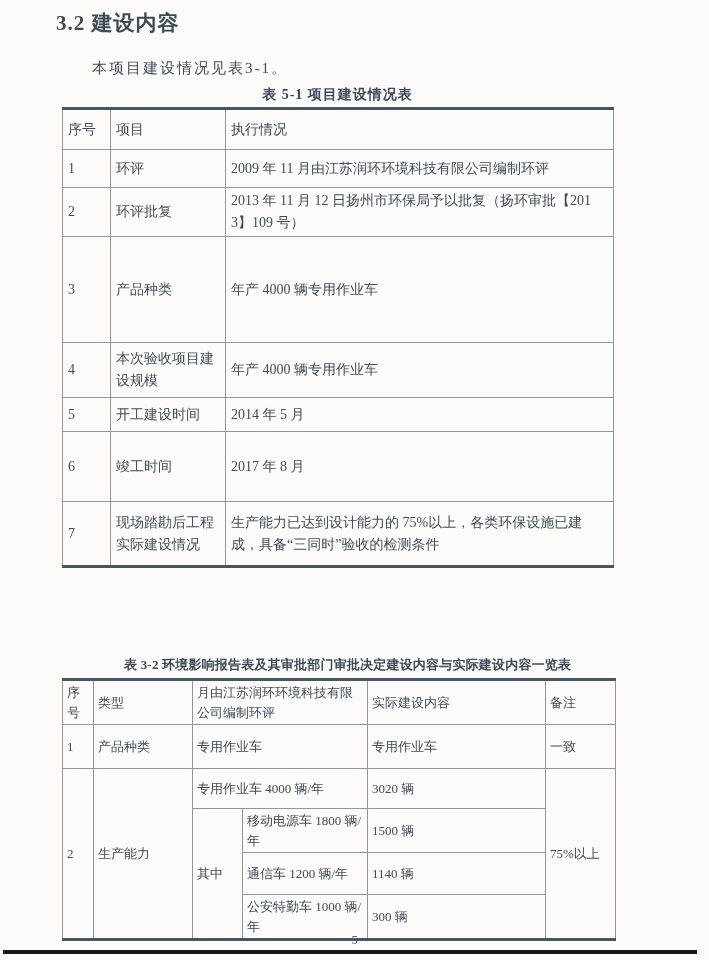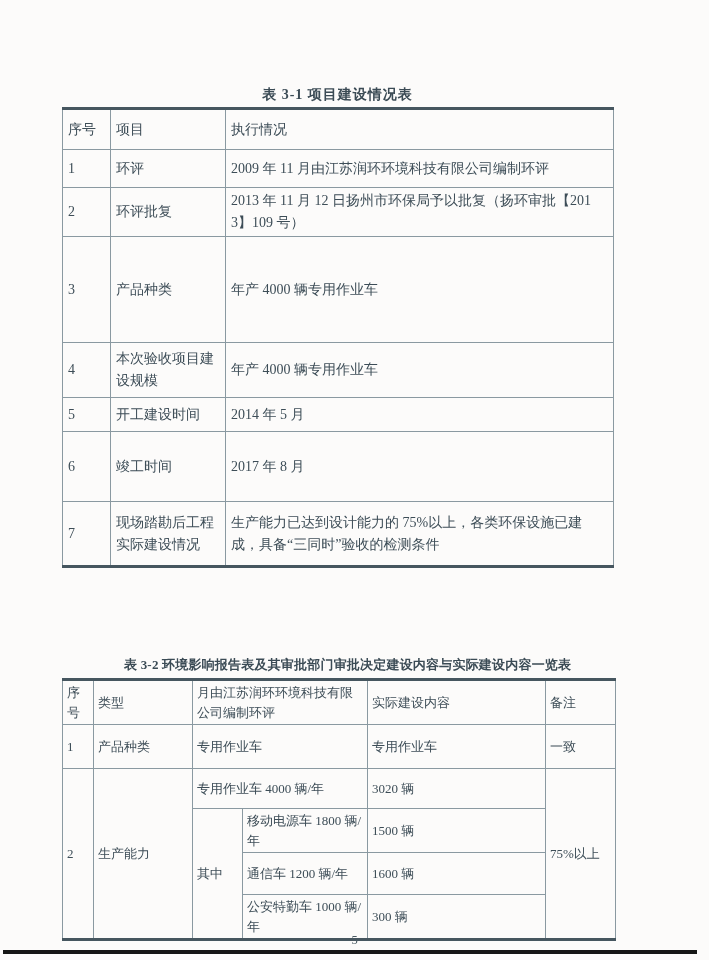--- a/index.html
+++ b/index.html
@@ -45,23 +45,25 @@
   .scan-bar{
     position:absolute;left:3px;top:950px;width:694px;height:4px;
     background:#161616;
   }
 </style>
 </head>
 <body>
 
 <div class="page">
 
+  <h1 class="heading">3.2 建设内容</h1>
 
+  <p class="para p1">本项目建设情况见表3-1。</p>
 
-  <div class="tbl-title t1-title">表 3-1  项目建设情况表</div>
+  <div class="tbl-title t1-title">表 5-1  项目建设情况表</div>
 
   <table class="t31">
     <colgroup>
         <col style="width:48px">
         <col style="width:115px">
         <col style="width:388px">
       </colgroup>
     <tbody>
       <tr style="height:41px">
         <th>序号</th>
@@ -140,21 +142,21 @@
         <td>3020 辆</td>
         <td rowspan="4">75%以上</td>
       </tr>
       <tr style="height:41px">
         <td rowspan="3">其中</td>
         <td>移动电源车 1800 辆/年</td>
         <td>1500 辆</td>
       </tr>
       <tr style="height:42px">
         <td>通信车 1200 辆/年</td>
-        <td>1600 辆</td>
+        <td>1140 辆</td>
       </tr>
       <tr style="height:42px">
         <td>公安特勤车 1000 辆/年</td>
         <td>300 辆</td>
       </tr>
     </tbody>
   </table>
 
   <div class="pageno">5</div>
   <div class="scan-bar"></div>

